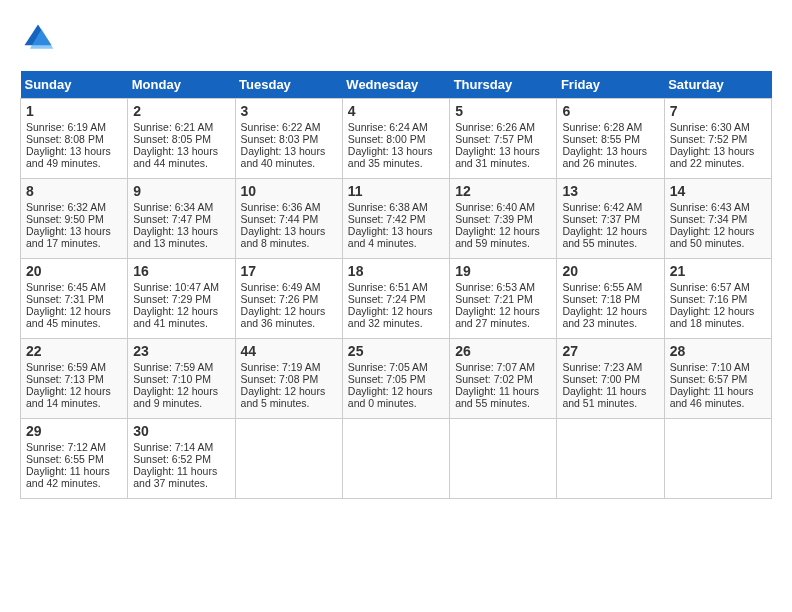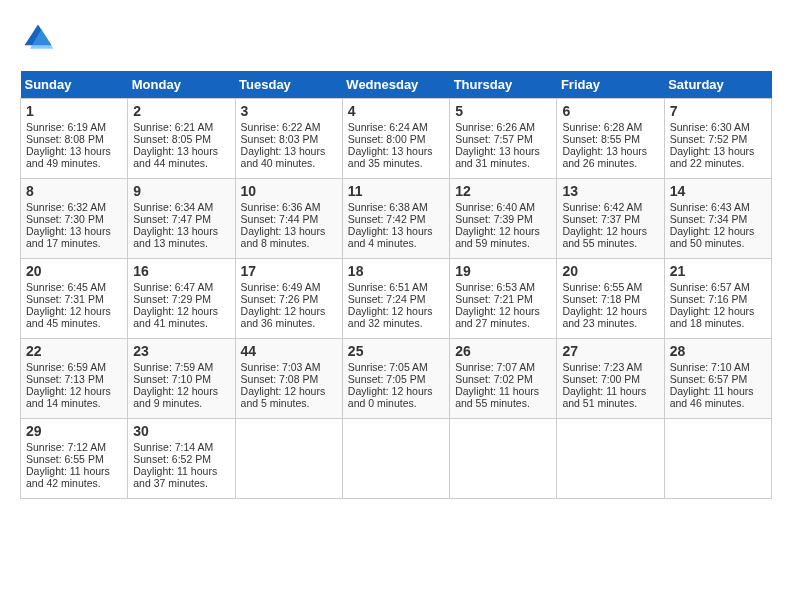--- a/index.html
+++ b/index.html
@@ -166,21 +166,21 @@
           <div>Sunrise: 6:30 AM</div>
           <div>Sunset: 7:52 PM</div>
           <div>Daylight: 13 hours</div>
           <div>and 22 minutes.</div>
         </td>
       </tr>
       <tr>
         <td>
           <span class="day-num">8</span>
           <div>Sunrise: 6:32 AM</div>
-          <div>Sunset: 7:30 PM</div>
+          <div>Sunset: 9:50 PM</div>
           <div>Daylight: 13 hours</div>
           <div>and 17 minutes.</div>
         </td>
         <td>
           <span class="day-num">9</span>
           <div>Sunrise: 6:34 AM</div>
           <div>Sunset: 7:47 PM</div>
           <div>Daylight: 13 hours</div>
           <div>and 13 minutes.</div>
         </td>
@@ -223,21 +223,21 @@
       <tr>
         <td>
           <span class="day-num">20</span>
           <div>Sunrise: 6:45 AM</div>
           <div>Sunset: 7:31 PM</div>
           <div>Daylight: 12 hours</div>
           <div>and 45 minutes.</div>
         </td>
         <td>
           <span class="day-num">16</span>
-          <div>Sunrise: 6:47 AM</div>
+          <div>Sunrise: 10:47 AM</div>
           <div>Sunset: 7:29 PM</div>
           <div>Daylight: 12 hours</div>
           <div>and 41 minutes.</div>
         </td>
         <td>
           <span class="day-num">17</span>
           <div>Sunrise: 6:49 AM</div>
           <div>Sunset: 7:26 PM</div>
           <div>Daylight: 12 hours</div>
           <div>and 36 minutes.</div>
@@ -281,21 +281,21 @@
         </td>
         <td>
           <span class="day-num">23</span>
           <div>Sunrise: 7:59 AM</div>
           <div>Sunset: 7:10 PM</div>
           <div>Daylight: 12 hours</div>
           <div>and 9 minutes.</div>
         </td>
         <td>
           <span class="day-num">44</span>
-          <div>Sunrise: 7:03 AM</div>
+          <div>Sunrise: 7:19 AM</div>
           <div>Sunset: 7:08 PM</div>
           <div>Daylight: 12 hours</div>
           <div>and 5 minutes.</div>
         </td>
         <td>
           <span class="day-num">25</span>
           <div>Sunrise: 7:05 AM</div>
           <div>Sunset: 7:05 PM</div>
           <div>Daylight: 12 hours</div>
           <div>and 0 minutes.</div>

